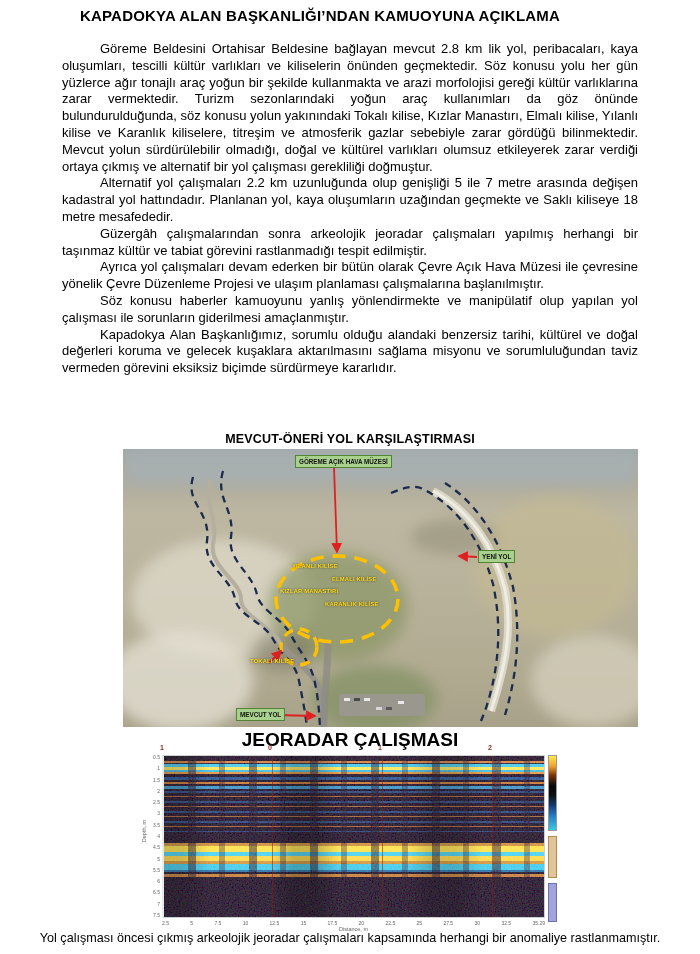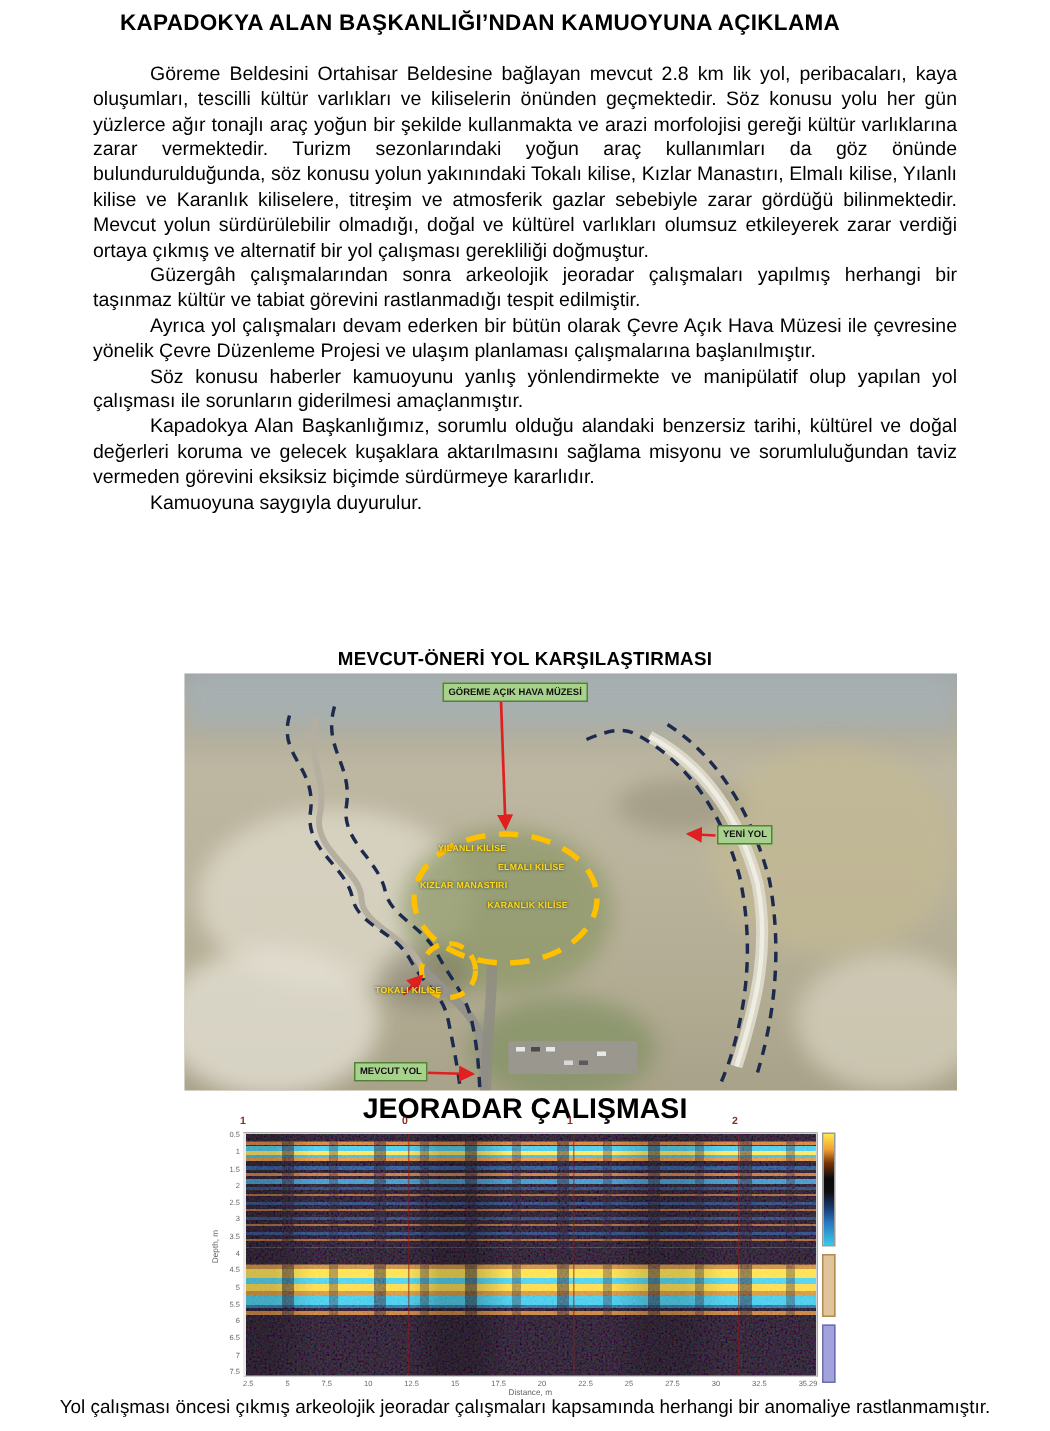--- a/index.html
+++ b/index.html
@@ -97,25 +97,25 @@
 </head>
 <body>
 
 <div class="page">
 
   <div class="doc-title">KAPADOKYA ALAN BAŞKANLIĞI’NDAN KAMUOYUNA AÇIKLAMA</div>
 
   <div class="body-text">
 
       <p>Göreme Beldesini Ortahisar Beldesine bağlayan mevcut 2.8 km lik yol, peribacaları, kaya oluşumları, tescilli kültür varlıkları ve kiliselerin önünden geçmektedir. Söz konusu yolu her gün yüzlerce ağır tonajlı araç yoğun bir şekilde kullanmakta ve arazi morfolojisi gereği kültür varlıklarına zarar vermektedir. Turizm sezonlarındaki yoğun araç kullanımları da göz önünde bulundurulduğunda, söz konusu yolun yakınındaki Tokalı kilise, Kızlar Manastırı, Elmalı kilise, Yılanlı kilise ve Karanlık kiliselere, titreşim ve atmosferik gazlar sebebiyle zarar gördüğü bilinmektedir. Mevcut yolun sürdürülebilir olmadığı, doğal ve kültürel varlıkları olumsuz etkileyerek zarar verdiği ortaya çıkmış ve alternatif bir yol çalışması gerekliliği doğmuştur.</p>
+      <p>Alternatif yol çalışmaları 2.2 km uzunluğunda olup genişliği 5 ile 7 metre arasında değişen kadastral yol hattındadır. Planlanan yol, kaya oluşumların uzağından geçmekte ve Saklı kiliseye 18 metre mesafededir.</p>
       <p>Güzergâh çalışmalarından sonra arkeolojik jeoradar çalışmaları yapılmış herhangi bir taşınmaz kültür ve tabiat görevini rastlanmadığı tespit edilmiştir.</p>
       <p>Ayrıca yol çalışmaları devam ederken bir bütün olarak Çevre Açık Hava Müzesi ile çevresine yönelik Çevre Düzenleme Projesi ve ulaşım planlaması çalışmalarına başlanılmıştır.</p>
       <p>Söz konusu haberler kamuoyunu yanlış yönlendirmekte ve manipülatif olup yapılan yol çalışması ile sorunların giderilmesi amaçlanmıştır.</p>
       <p>Kapadokya Alan Başkanlığımız, sorumlu olduğu alandaki benzersiz tarihi, kültürel ve doğal değerleri koruma ve gelecek kuşaklara aktarılmasını sağlama misyonu ve sorumluluğundan taviz vermeden görevini eksiksiz biçimde sürdürmeye kararlıdır.</p>
-      <p>Kamuoyuna saygıyla duyurulur.</p>
     </div>
 
   <div class="fig1-title">MEVCUT-ÖNERİ YOL KARŞILAŞTIRMASI</div>
 
   <div class="aerial">
     <svg viewBox="0 0 515 278" width="515" height="278">
       <defs>
         <filter id="bl" x="-50%" y="-50%" width="200%" height="200%">
             <feGaussianBlur stdDeviation="7"></feGaussianBlur>
           </filter>

